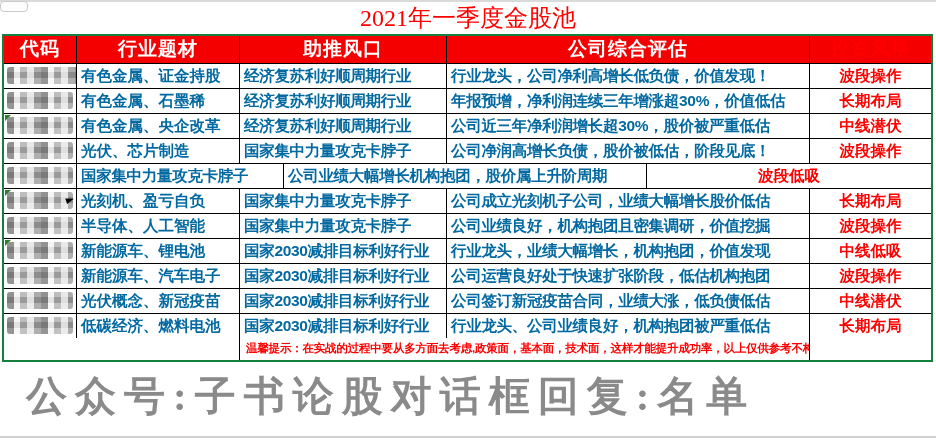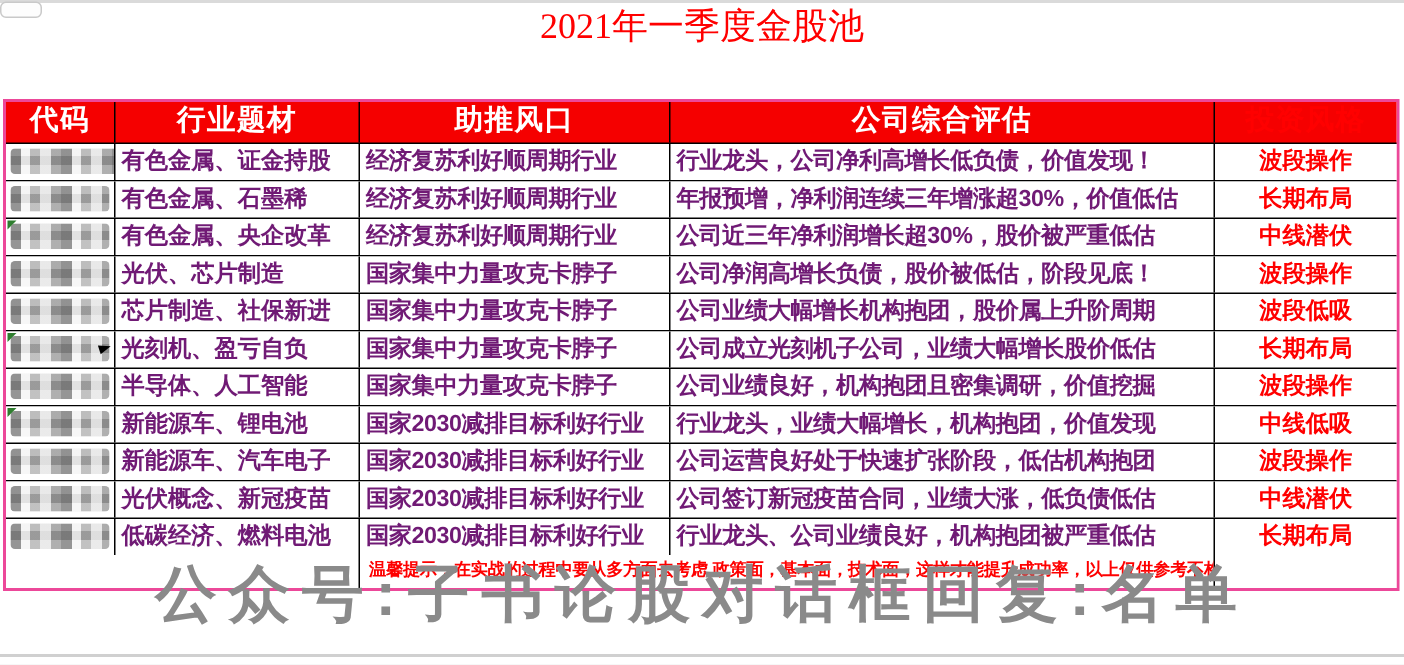--- a/index.html
+++ b/index.html
@@ -7,33 +7,33 @@
          font-family:"Liberation Sans","DejaVu Sans",sans-serif;}
   .topline{position:absolute;left:0;top:0;width:936px;height:2px;background:#dadada;}
   .bottomline{position:absolute;left:0;top:436px;width:936px;height:2px;background:#d0d0d0;}
   .corner-blob{position:absolute;left:0;top:1px;width:26px;height:9px;background:#fdfdfd;
          border:1px solid #c9c9c9;border-radius:4px;}
 
   .title{position:absolute;left:0;top:2px;width:936px;height:32px;line-height:32px;
          text-align:center;color:#ff0000;font-size:24px;
          font-family:"Liberation Serif","DejaVu Serif",serif;border-radius:10px;}
 
-  .tbl{position:absolute;left:2px;top:34px;width:931px;border:2px solid #ec4899;
-       box-sizing:border-box;background:#fff;margin-top:32px;}
+  .tbl{position:absolute;left:2px;top:34px;width:931px;border:2px solid #15803d;
+       box-sizing:border-box;background:#fff;}
   .row{display:flex;border-bottom:1px solid #000;}
   .row:last-child{border-bottom:none;}
   .cell{box-sizing:border-box;border-right:1px solid #000;overflow:hidden;white-space:nowrap;}
   .cell:last-child{border-right:none;}
 
   .header-row{height:27px;background:#f50000;}
   .header-row .cell{color:#ffffff;font-weight:bold;font-size:19px;text-align:center;
                     line-height:26px;letter-spacing:1px;}
 
   .data-row{height:24px;background:#fff;}
-  .data-row .cell{font-size:15.5px;font-weight:bold;color:#701a75;line-height:23px;padding-left:4px;}
+  .data-row .cell{font-size:15.5px;font-weight:bold;color:#0369a1;line-height:23px;padding-left:4px;}
   .c-code{width:73px;position:relative;padding-left:0 !important;}
   .c-theme{width:163px;}
   .c-cat{width:207px;letter-spacing:-0.3px;}
   .c-eval{width:363px;letter-spacing:-0.3px;}
   .c-style{flex:1;text-align:center;color:#ff0000 !important;padding-left:0 !important;}
 
   .mosaic{position:absolute;left:3px;top:3px;height:17px;width:66px;border-radius:3px;z-index:2;
     background-color:#cfcfcf;
     background-image:
       repeating-linear-gradient(90deg, rgba(80,80,80,.55) 0 7px, rgba(255,255,255,.65) 7px 13px,
@@ -48,21 +48,21 @@
     transform:rotate(-18deg);}
 
   .warning-row{height:22px;background:#fff;}
   .warning-row .cell{line-height:21px;}
   .w-lead{width:236px;}
   .w-text{width:570px;color:#fe0000;font-weight:bold;font-size:11.5px;padding-left:6px;
           letter-spacing:-0.2px;}
   .w-tail{flex:1;}
 
   .footer{position:absolute;left:0;top:358px;width:936px;height:76px;display:flex;
-          align-items:center;justify-content:center;padding:0 26px;box-sizing:border-box;}
+          align-items:center;justify-content:flex-start;padding:0 26px;box-sizing:border-box;font-family:Liberation Serif, serif;}
   .footer-text{color:#8a8a8a;font-size:41px;font-weight:600;letter-spacing:8px;white-space:nowrap;}
 </style>
 </head>
 <body>
 
 <div class="sheet">
   <div class="topline"></div>
   <div class="corner-blob"></div>
 
   <div class="title">2021年一季度金股池</div>
@@ -120,21 +120,20 @@
         <div class="cell c-cat">国家集中力量攻克卡脖子</div>
         <div class="cell c-eval">公司净润高增长负债，股价被低估，阶段见底！</div>
         <div class="cell c-style">波段操作</div>
       </div>
 
       <div class="row data-row">
         <div class="cell c-code">
           <span class="mosaic"></span>
 
         </div>
-        <div class="cell c-theme">芯片制造、社保新进</div>
         <div class="cell c-cat">国家集中力量攻克卡脖子</div>
         <div class="cell c-eval">公司业绩大幅增长机构抱团，股价属上升阶周期</div>
         <div class="cell c-style">波段低吸</div>
       </div>
 
       <div class="row data-row">
         <div class="cell c-code">
           <span class="mosaic"></span>
           <span class="green-tri"></span>
           <span class="cursor-arrow"></span>

